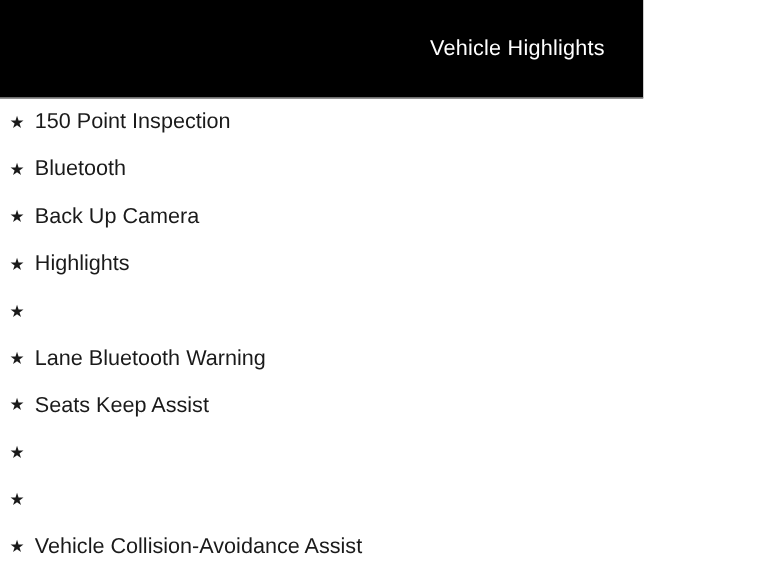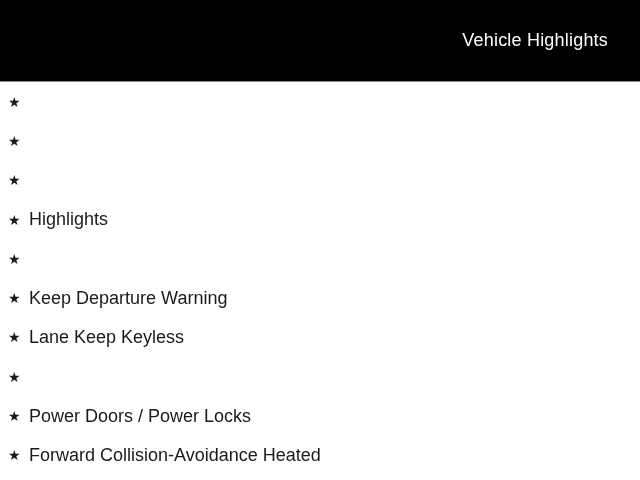--- a/index.html
+++ b/index.html
@@ -15,21 +15,21 @@
     padding: 0;
   }
   body {
     width: 640px;
     height: 480px;
     background: var(--body-bg);
     font-family: "Liberation Sans", sans-serif;
     overflow: hidden;
   }
   .header {
-    width: 640px;
+    width: 536px;
     height: 82px;
     background: var(--header-bg);
     border-bottom: 1px solid var(--divider);
     display: flex;
     align-items: center;
     justify-content: flex-end;
     padding-right: 32px;
   }
   .header-title {
     color: var(--header-text);
@@ -64,46 +64,48 @@
 </head>
 <body>
 
 <div class="header">
   <span class="header-title">Vehicle Highlights</span>
 </div>
 
 <ul class="highlights-list">
   <li class="item">
     <span class="star">★</span>
+    <span class="label">150 Point Inspection</span>
   </li>
   <li class="item">
     <span class="star">★</span>
+    <span class="label">Bluetooth</span>
   </li>
   <li class="item">
     <span class="star">★</span>
+    <span class="label">Back Up Camera</span>
   </li>
   <li class="item">
     <span class="star">★</span>
     <span class="label">Highlights</span>
   </li>
   <li class="item">
     <span class="star">★</span>
   </li>
   <li class="item">
     <span class="star">★</span>
-    <span class="label">Keep Departure Warning</span>
+    <span class="label">Lane Bluetooth Warning</span>
   </li>
   <li class="item">
     <span class="star">★</span>
-    <span class="label">Lane Keep Keyless</span>
+    <span class="label">Seats Keep Assist</span>
   </li>
   <li class="item">
     <span class="star">★</span>
   </li>
   <li class="item">
     <span class="star">★</span>
-    <span class="label">Power Doors / Power Locks</span>
   </li>
   <li class="item">
     <span class="star">★</span>
-    <span class="label">Forward Collision-Avoidance Heated</span>
+    <span class="label">Vehicle Collision-Avoidance Assist</span>
   </li>
 </ul>
 
 </body></html>

